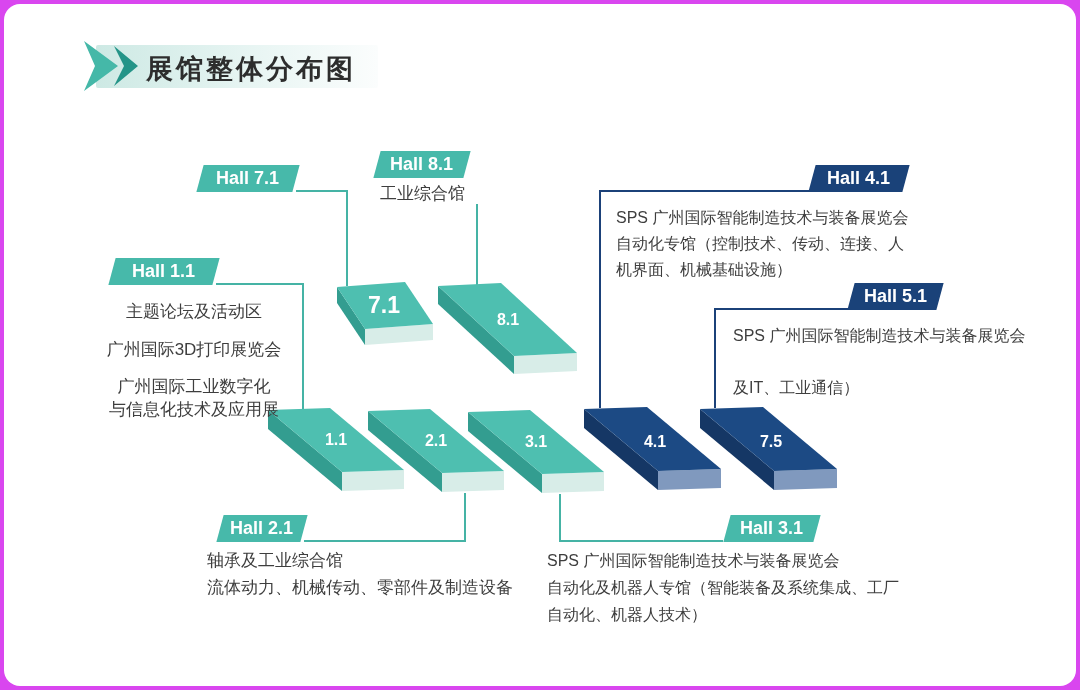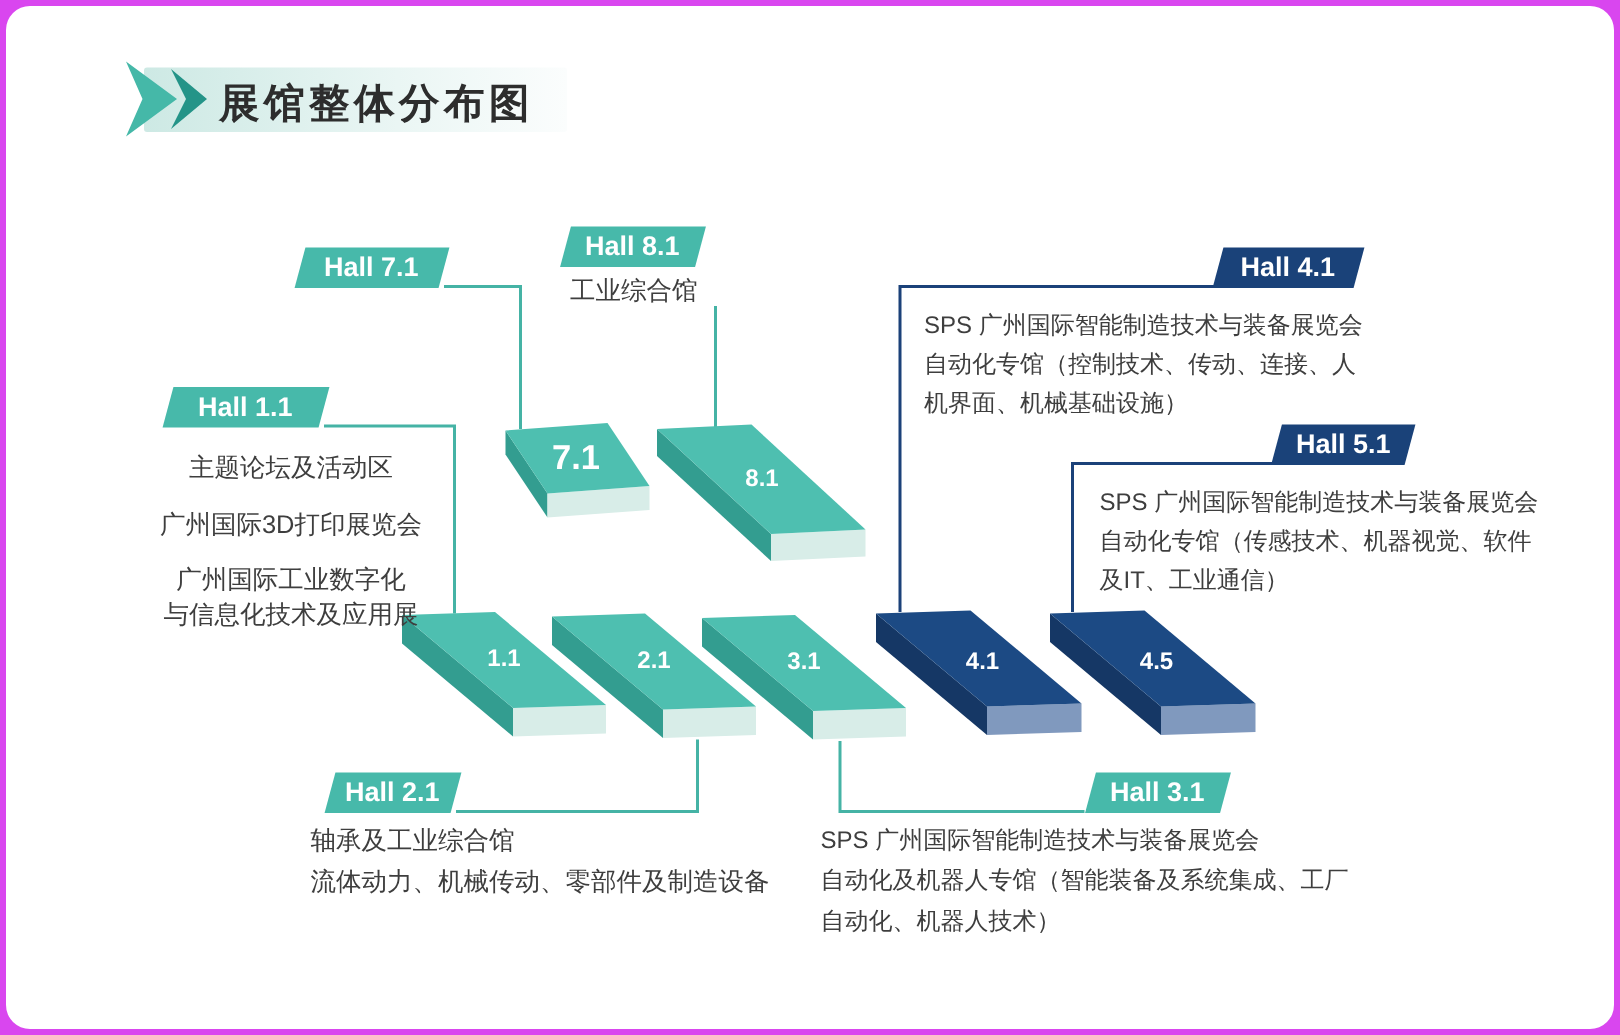--- a/index.html
+++ b/index.html
@@ -93,21 +93,21 @@
       <polygon points="700,409 763,407 837,469 774,471" fill="#1c4a84"></polygon>
     </g>
   </svg>
 
   <div class="plank-num" style="left:384px;top:305px;font-size:23px;">7.1</div>
   <div class="plank-num" style="left:508px;top:320px;">8.1</div>
   <div class="plank-num" style="left:336px;top:440px;">1.1</div>
   <div class="plank-num" style="left:436px;top:441px;">2.1</div>
   <div class="plank-num" style="left:536px;top:442px;">3.1</div>
   <div class="plank-num" style="left:655px;top:442px;">4.1</div>
-  <div class="plank-num" style="left:771px;top:442px;">4.5</div>
+  <div class="plank-num" style="left:771px;top:442px;">7.5</div>
 
   <div class="hall-label teal" style="left:200px;top:165px;width:96px;">
     <span>Hall 7.1</span>
   </div>
   <div class="hall-label teal" style="left:377px;top:151px;width:90px;">
     <span>Hall 8.1</span>
   </div>
   <div class="hall-label teal" style="left:112px;top:258px;width:104px;">
     <span>Hall 1.1</span>
   </div>
@@ -129,21 +129,20 @@
   <div class="cap" style="left:60px;top:301px;width:268px;text-align:center;">主题论坛及活动区</div>
   <div class="cap" style="left:60px;top:339px;width:268px;text-align:center;">广州国际3D打印展览会</div>
   <div class="cap" style="left:60px;top:399px;width:268px;text-align:center;">与信息化技术及应用展</div>
   <div class="cap" style="left:60px;top:376px;width:268px;text-align:center;">广州国际工业数字化</div>
 
   <div class="cap small" style="left:616px;top:207px;">SPS 广州国际智能制造技术与装备展览会</div>
   <div class="cap small" style="left:616px;top:259px;">机界面、机械基础设施）</div>
   <div class="cap small" style="left:616px;top:233px;">自动化专馆（控制技术、传动、连接、人</div>
 
   <div class="cap small" style="left:733px;top:325px;">SPS 广州国际智能制造技术与装备展览会</div>
-  <div class="cap small" style="left:733px;top:351px;">自动化专馆（传感技术、机器视觉、软件</div>
   <div class="cap small" style="left:733px;top:377px;">及IT、工业通信）</div>
 
   <div class="cap" style="left:207px;top:550px;">轴承及工业综合馆</div>
   <div class="cap" style="left:207px;top:577px;">流体动力、机械传动、零部件及制造设备</div>
 
   <div class="cap small" style="left:547px;top:550px;">SPS 广州国际智能制造技术与装备展览会</div>
   <div class="cap small" style="left:547px;top:577px;">自动化及机器人专馆（智能装备及系统集成、工厂</div>
   <div class="cap small" style="left:547px;top:604px;">自动化、机器人技术）</div>
 </div>
 

